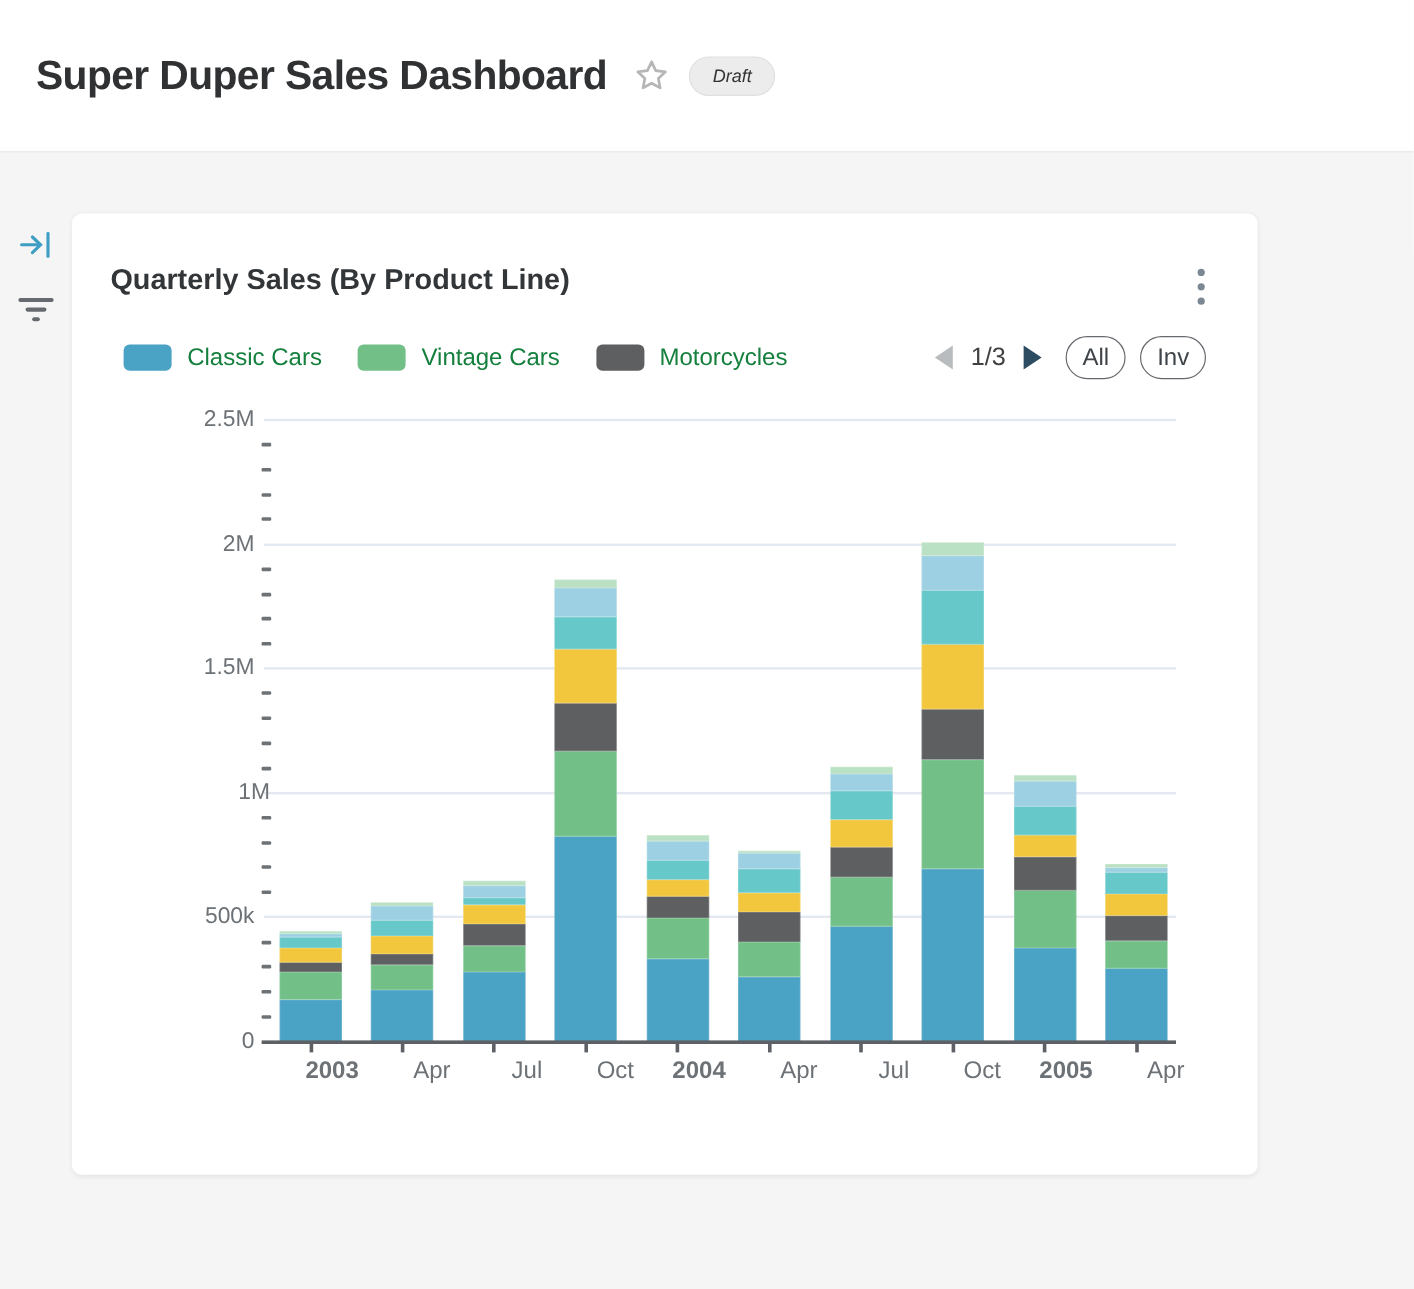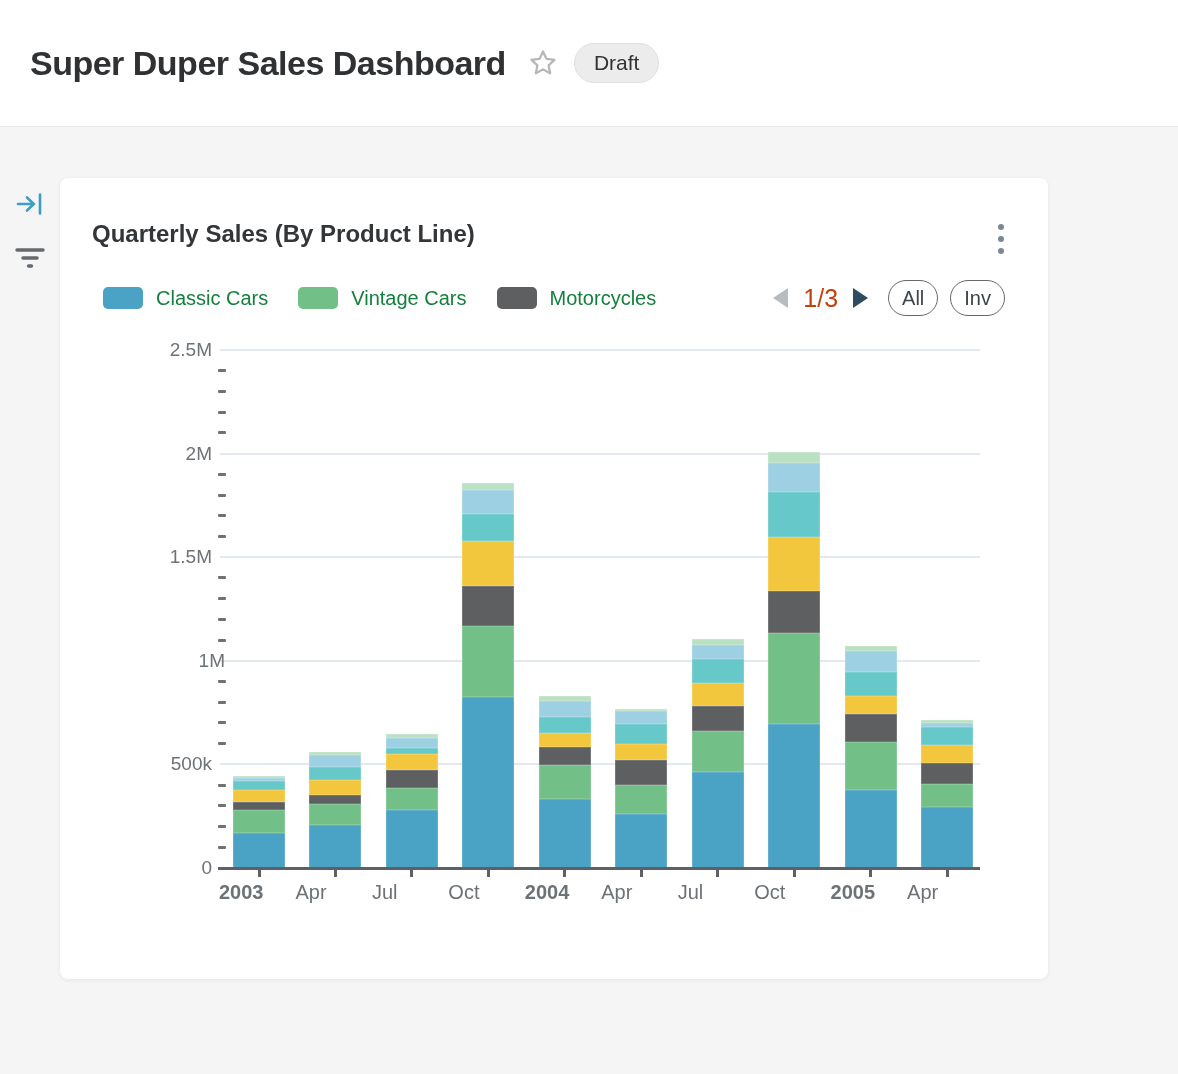--- a/index.html
+++ b/index.html
@@ -15,22 +15,23 @@
     position:absolute; left:0; top:0; width:1178px; height:127px;
     background:#ffffff; border-bottom:1px solid #e7e7e7;
     display:flex; align-items:center; padding-left:30px;
   }
   .page-title {
     font-size:34px; font-weight:700; color:#2f3133; letter-spacing:-0.5px;
   }
   .star-btn { margin-left:22px; width:30px; height:30px; cursor:pointer; }
   .draft-badge {
     margin-left:16px; background:#ececec; border:1px solid #e0e0e0;
-    border-radius:22px; padding:7px 19px; font-size:21px; color:#333;
+    border-radius:22px; padding:7px 19px; font-size:15px; color:#333;
     cursor:pointer;
+    font-style:italic;
   }
   
   .rail { position:absolute; left:12px; top:190px; width:36px;
           display:flex; flex-direction:column; gap:26px; align-items:center; }
   .rail .icon-btn { width:32px; height:28px; cursor:pointer; display:flex; align-items:center; justify-content:center; }
   
   .card {
     position:absolute; left:60px; top:178px; width:988px; height:801px;
     background:#ffffff; border-radius:8px;
     box-shadow:0 1px 4px rgba(0,0,0,0.07);
@@ -51,35 +52,35 @@
     display:flex; align-items:center;
   }
   .legend-items { display:flex; align-items:center; gap:30px; }
   .legend-item { display:flex; align-items:center; gap:13px; cursor:pointer; }
   .legend-swatch { width:40px; height:22px; border-radius:5px; }
   .legend-label { font-size:20px; color:#15803d; }
   .pager { margin-left:auto; display:flex; align-items:center; gap:15px; }
   .tri { width:0; height:0; border-top:10px solid transparent; border-bottom:10px solid transparent; cursor:pointer; }
   .tri-left  { border-right:15px solid #b9bcbe; }
   .tri-right { border-left:15px solid #2d4b61; }
-  .page-indicator { font-size:25px; color:#c2410c; }
+  .page-indicator { font-size:21px; color:#404040; }
   .pill-btns { display:flex; gap:12px; margin-left:20px; }
   .pill {
     background:#fff; border:1.5px solid #65696d; border-radius:18px;
     height:36px; padding:0 13px; font-size:20px; color:#3f4449;
     font-family:"Liberation Sans", sans-serif; cursor:pointer;
     display:flex; align-items:center;
   }
   
   .gridline { position:absolute; height:2px; }
   .y-label  { position:absolute; width:96px; text-align:right; font-size:19px; }
   .minor-tick { position:absolute; width:8px; height:3px; border-radius:1px; }
   .axis-line  { position:absolute; height:3px; }
   .x-tick  { position:absolute; width:3px; height:9px; }
-  .x-label { position:absolute; width:80px; text-align:left; font-size:20px; }
+  .x-label { position:absolute; width:80px; text-align:right; font-size:20px; }
   .bar-seg { position:absolute; box-shadow:inset 0 0 0 0.5px rgba(255,255,255,0.30); }
 </style>
 </head>
 <body>
 
 <div class="header">
   <div class="page-title">Super Duper Sales Dashboard</div>
   <div class="star-btn">
     <svg width="30" height="30" viewBox="0 0 24 24" fill="none" stroke="#b6b6b6" stroke-width="1.8" stroke-linejoin="round">
       <path d="M12 2.8l2.8 5.9 6.4.8-4.7 4.4 1.2 6.3L12 17.1 6.3 20.2l1.2-6.3L2.8 9.5l6.4-.8z"></path>

